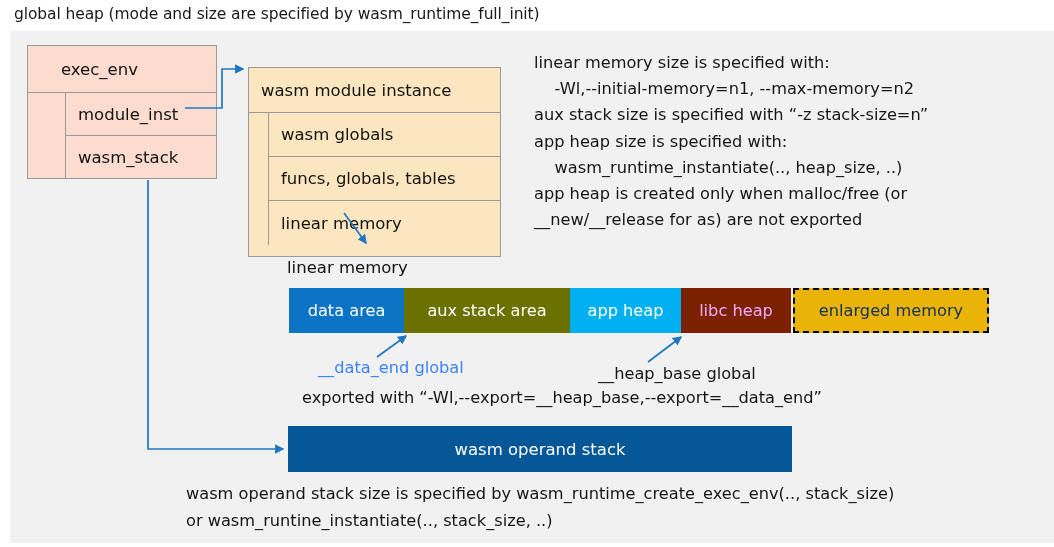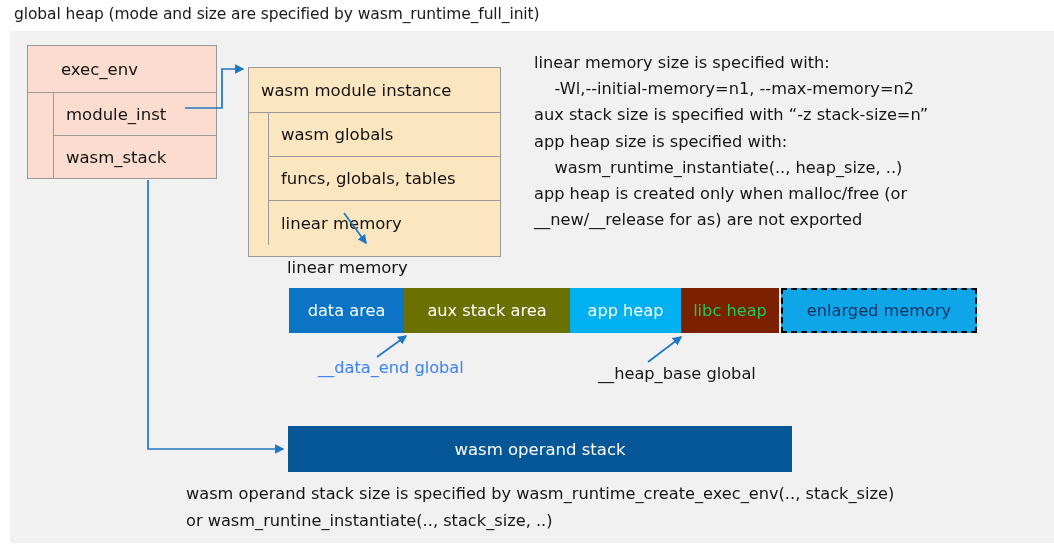--- a/index.html
+++ b/index.html
@@ -79,21 +79,21 @@
     border-bottom: 1px solid #9a9a9a;
   }
   .struct-row:last-child { border-bottom: none; }
 
   
   #exec-env-box {
     left: 27px; top: 45px; width: 190px; height: 134px;
     background: #fbdccf;
   }
   #exec-env-box .struct-head { height: 47px; padding-left: 33px; }
-  #exec-env-box .struct-rows { height: 86px; }
+  #exec-env-box .struct-rows { height: 86px; padding-left: 12px; }
   #exec-env-box .struct-gutter { width: 26px; }
   #exec-env-box .struct-row { height: 43px; }
 
   
   #wmi-box {
     left: 248px; top: 45px; width: 253px; height: 190px;
     background: #fce6c0;
     margin-top: 22px;
   }
   #wmi-box .struct-head { height: 45px; }
@@ -131,21 +131,21 @@
     display: flex;
     align-items: center;
     justify-content: center;
     font-size: 16.2px;
     color: #ffffff;
     box-sizing: border-box;
     height: 45px;
   }
   .lm-seg.dashed {
     border: 2.5px dashed #000000;
-    background: #0ea5e9;
+    background: #eab308;
     color: #12305c;
     margin-left: 2px;
   }
 
   
   #ann-data-end {
     left: 318px; top: 358px;
     font-size: 16.2px; color: #3b82f6;
   }
   #ann-heap-base {
@@ -225,26 +225,27 @@
     wasm_runtime_instantiate(.., heap_size, ..)
 app heap is created only when malloc/free (or
 __new/__release for as) are not exported</div>
 
   <div class="abs" id="lm-caption">linear memory</div>
 
   <div class="abs" id="lm-bar">
       <div class="lm-seg" style="width: 115px; background: rgb(11, 116, 196); color: rgb(255, 255, 255);">data area</div>
       <div class="lm-seg" style="width: 166px; background: rgb(107, 113, 0); color: rgb(255, 255, 255);">aux stack area</div>
       <div class="lm-seg" style="width: 111px; background: rgb(0, 176, 240); color: rgb(255, 255, 255);">app heap</div>
-      <div class="lm-seg" style="width: 98px; background: rgb(123, 33, 0); color: #22c55e;">libc heap</div>
+      <div class="lm-seg" style="width: 110px; background: rgb(123, 33, 0); color: #f0abfc;">libc heap</div>
       <div class="lm-seg dashed" style="width: 196px; color: rgb(18, 48, 92);">enlarged memory</div>
     </div>
 
   <div class="abs" id="ann-data-end">__data_end global</div>
   <div class="abs" id="ann-heap-base">__heap_base global</div>
+  <div class="abs" id="ann-exported">exported with “-Wl,--export=__heap_base,--export=__data_end”</div>
 
   <div class="abs" id="bottom-note">wasm operand stack size is specified by wasm_runtime_create_exec_env(.., stack_size)
 or wasm_runtine_instantiate(.., stack_size, ..)</div>
 
   <div class="abs" id="operand-stack" style="background: rgb(6, 87, 151);">wasm operand stack</div>
 
   <svg class="abs" id="connectors" viewBox="0 0 1054 547">
     <defs>
       <marker id="arrow-blue" viewBox="0 0 10 10" refX="8.5" refY="5" markerWidth="5.5" markerHeight="5.5" orient="auto-start-reverse">
         <path d="M 0 0 L 10 5 L 0 10 z" fill="#1f77c4"></path>

